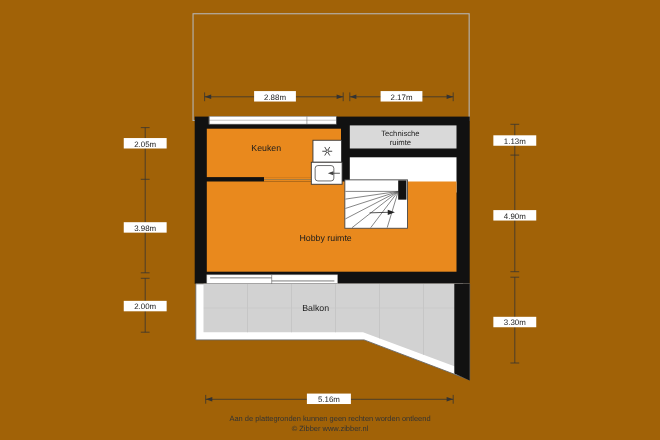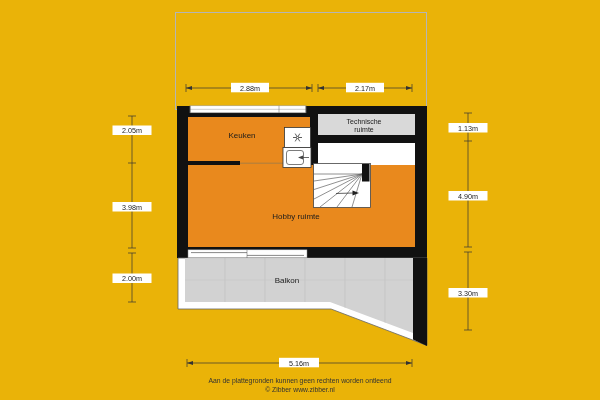--- a/index.html
+++ b/index.html
@@ -1,16 +1,16 @@
 <!DOCTYPE html>
 <html><head>
 <meta charset="utf-8">
 <style>
   html,body{margin:0;padding:0;background:#fff;}
-  .canvas{position:relative;width:600px;height:400px;background:#eab308;overflow:hidden;
+  .canvas{position:relative;width:600px;height:400px;background:#a16207;overflow:hidden;
           font-family:"Liberation Sans",sans-serif;}
   svg{position:absolute;top:0;left:0;}
   text{font-family:"Liberation Sans",sans-serif;fill:#1c1c1c;}
   .room-label{font-size:8px;}
   .room-label-sm{font-size:7px;}
   .dim-label{font-size:7.2px;fill:#222;}
   .footer-line{font-size:6.8px;fill:#333;}
   .dimline{stroke:#333;stroke-width:0.7;fill:none;}
   .tick{stroke:#333;stroke-width:0.7;}
   .tread{stroke:#555;stroke-width:0.65;fill:none;}

